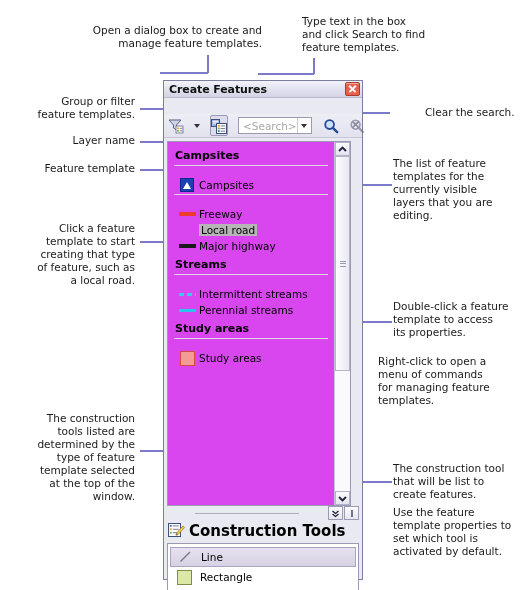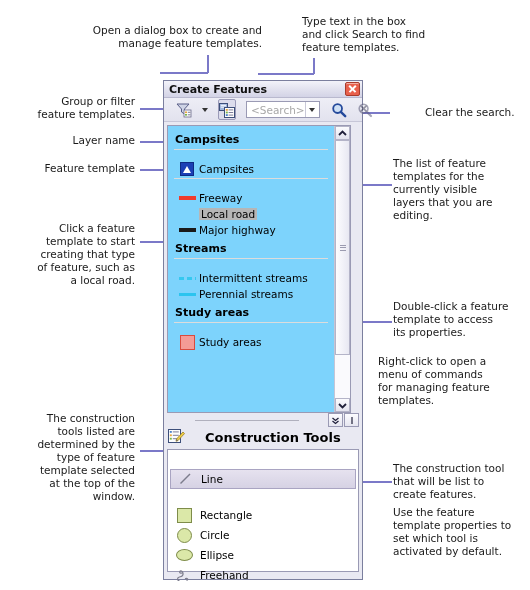--- a/index.html
+++ b/index.html
@@ -78,24 +78,25 @@
   }
   #close-btn::before { transform: rotate(45deg); }
   #close-btn::after  { transform: rotate(-45deg); }
 
   
   #toolbar {
     height: 24px;
     background: linear-gradient(to bottom, #eeeef6, #e2e2ee);
     display: flex;
     align-items: center;
-    padding: 0 11px;
+    padding: 0 3px;
     box-sizing: border-box;
     border-bottom: 1px solid #c7c7d8;
     gap: 8px;
+    margin-top: 16px;
   }
   .tb-btn {
     width: 20px; height: 19px;
     display: flex; align-items: center; justify-content: center;
     border: 1px solid transparent;
     border-radius: 2px;
     position: relative;
   }
   .tb-btn.framed { border: 1px solid #9a9ab8; background: #dcdcec; }
   .caret {
@@ -118,23 +119,23 @@
   #search-text { color: #a8a8a8; font-size: 10.5px; flex:1; }
   #search-drop {
     width: 13px; height: 15px;
     display:flex; align-items:center; justify-content:center;
     border-left: 1px solid #c9c9d8;
   }
 
   
   #list-wrap {
     position: relative;
-    height: 288px;
+    height: 365px;
     margin: 3px 11px 0 3px;
-    background: #7dd3fc;
+    background: #d946ef;
     border: 1px solid #9a9ab4;
     box-sizing: border-box;
     display: flex;
   }
   #list {
     flex: 1;
     overflow: hidden;
     padding: 3px 0 0 0;
   }
   .grp {
@@ -220,39 +221,39 @@
     margin-left: 1px;
     font-size: 8px; color:#333; line-height:1;
   }
 
   
   #ct-header {
     display: flex; align-items: center;
     padding: 2px 0 3px 4px;
     gap: 4px;
   }
-  #ct-title { font-weight: bold; font-size: 13px; color:#000;margin-left:16px; }
+  #ct-title { font-weight: bold; font-size: 15px; color:#000; }
   #ct-list {
     background: #fff;
     border: 1px solid #9a9ab4;
     margin: 0 3px 3px 3px;
     height: 123px;
     padding-top: 3px;
     box-sizing: border-box;
   }
   .ct-item {
     display:flex; align-items:center;
     height: 20px;
     padding-left: 6px;
     font-size: 10.5px;
   }
   .ct-item.sel {
     background: linear-gradient(to bottom,#e6e2ef,#d6d2e4);
     border: 1px solid #a9a4c2;
-    margin: 16px 2px;
+    margin: 0 2px;
     padding-left: 4px;
     box-sizing: border-box;
   }
   .ct-ico { width: 20px; margin-right: 6px; display:flex; align-items:center; justify-content:center; }
   .g-rect { width:13px;height:13px;background:#dbe8a8;border:1px solid #7e8c4a; }
   .g-circ { width:13px;height:13px;border-radius:50%;background:#dbe8a8;border:1px solid #7e8c4a; }
   .g-elli { width:15px;height:10px;border-radius:50%;background:#dbe8a8;border:1px solid #7e8c4a; }
 </style>
 </head>
 <body>

